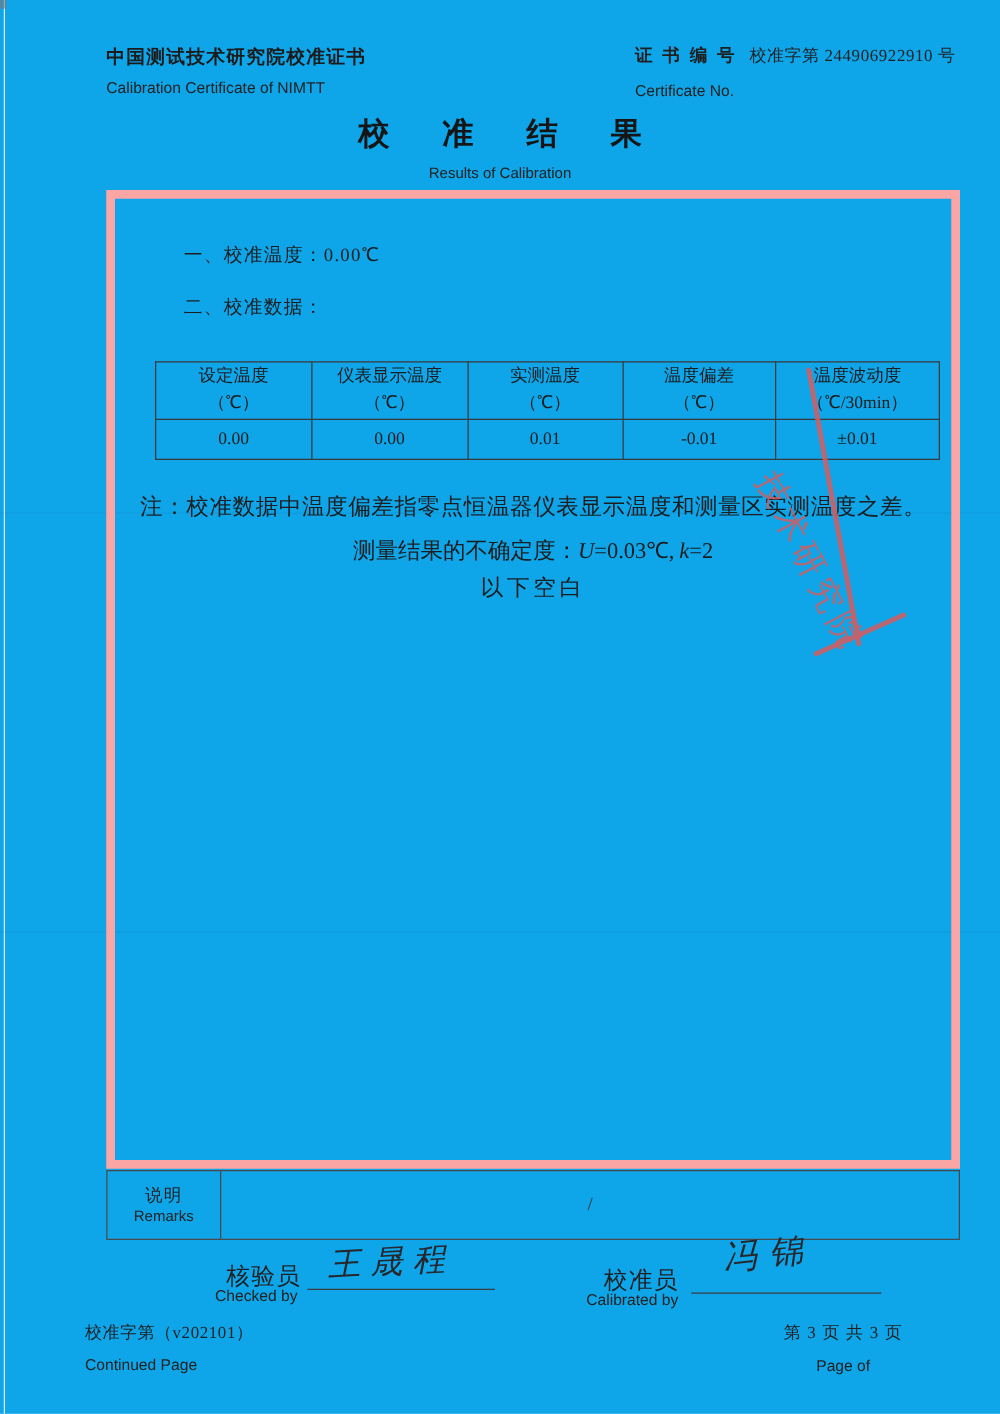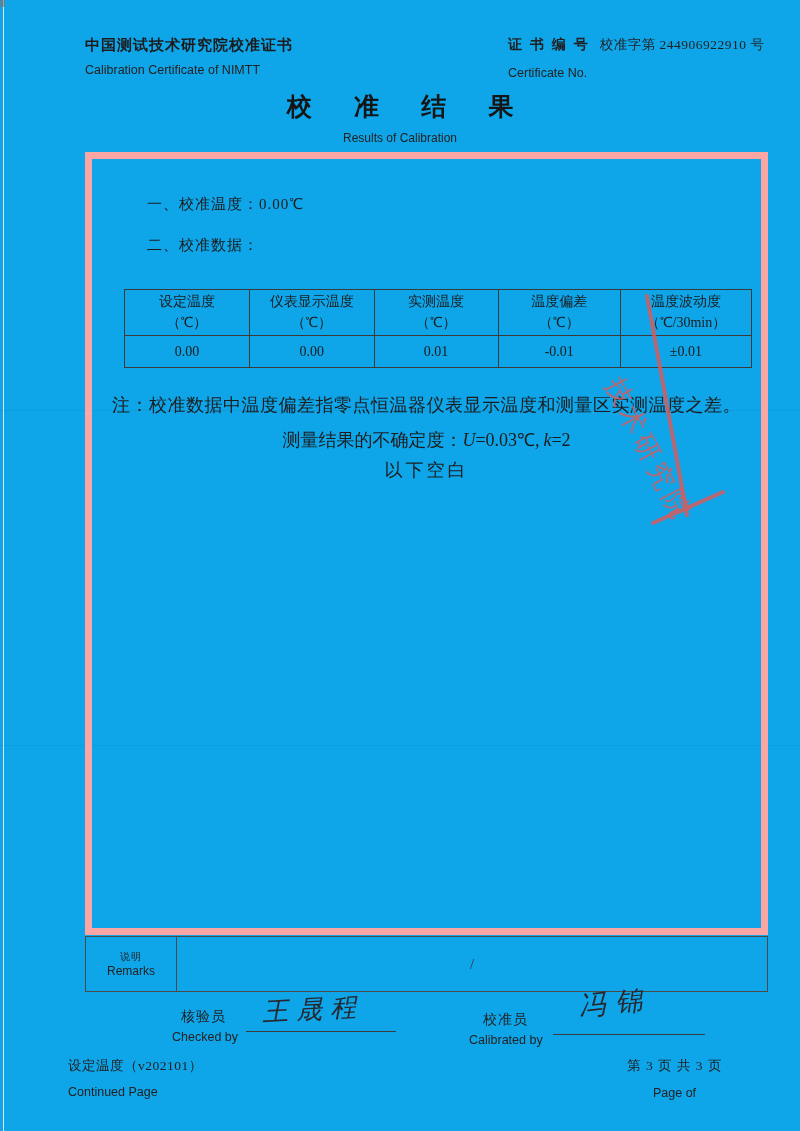--- a/index.html
+++ b/index.html
@@ -41,25 +41,25 @@
   .center-line{left:0;width:100%;text-align:center;font-size:18px;color:#1c1c1c;}
   .note-line{top:234px;letter-spacing:.5px;}
   .uncert-line{top:268px;}
   .uncert-line .ital{font-style:italic;font-family:"Liberation Serif",serif;}
   .blank-line{top:299px;letter-spacing:3px;}
   
   .stamp-svg{left:595px;top:278px;overflow:visible;}
   
   .remarks-box{left:85px;top:936px;width:683px;height:56px;border:1px solid #4a4a4a;box-sizing:border-box;display:flex;}
   .remarks-label-cell{width:90px;border-right:1px solid #4a4a4a;display:flex;flex-direction:column;align-items:center;justify-content:center;}
-  .remarks-label-cn{font-size:10px;letter-spacing:1px;font-family:"Liberation Sans",sans-serif;}
+  .remarks-label-cn{font-size:14px;letter-spacing:1px;font-family:"Liberation Sans",sans-serif;}
   .remarks-label-en{font-size:12px;color:#222;font-family:"Liberation Sans",sans-serif;}
   .remarks-value-cell{flex:1;display:flex;align-items:center;justify-content:center;font-size:15px;color:#333;}
   
-  .sig-label-cn{font-family:"Liberation Sans",sans-serif;font-size:14px;letter-spacing:1px;}
+  .sig-label-cn{font-family:"Liberation Sans",sans-serif;font-size:19px;letter-spacing:1px;}
   .sig-label-en{font-family:"Liberation Sans",sans-serif;font-size:12.5px;color:#222;}
   .checked-cn{left:181px;top:1008px;}
   .checked-en{left:172px;top:1030px;}
   .calibrated-cn{left:483px;top:1011px;}
   .calibrated-en{left:469px;top:1033px;}
   .signature{font-family:"DejaVu Sans",sans-serif;font-style:italic;color:#26262b;white-space:nowrap;}
   .sig1{left:262px;top:992px;font-size:26px;letter-spacing:8px;transform:rotate(-3deg);}
   .sig2{left:578px;top:985px;font-size:27px;letter-spacing:10px;transform:rotate(-6deg);}
   .sig-line{height:1px;background:#3c3c3c;}
   .sig-line1{left:246px;top:1031px;width:150px;}
@@ -171,18 +171,18 @@
   <div class="abs sig-label-cn checked-cn">核验员</div>
   <div class="abs sig-label-en checked-en">Checked by</div>
   <div class="abs signature sig1">王晟程</div>
   <div class="abs sig-line sig-line1"></div>
 
   <div class="abs sig-label-cn calibrated-cn">校准员</div>
   <div class="abs sig-label-en calibrated-en">Calibrated by</div>
   <div class="abs signature sig2">冯锦</div>
   <div class="abs sig-line sig-line2"></div>
 
-  <div class="abs footer-left-cn">设定温度（v202101）</div>
+  <div class="abs footer-left-cn">校准字第（v202101）</div>
   <div class="abs footer-left-en">Continued Page</div>
   <div class="abs footer-right-cn">第 3 页 共 3 页</div>
   <div class="abs footer-right-en">Page of</div>
 
 </div>
 
 </body></html>

